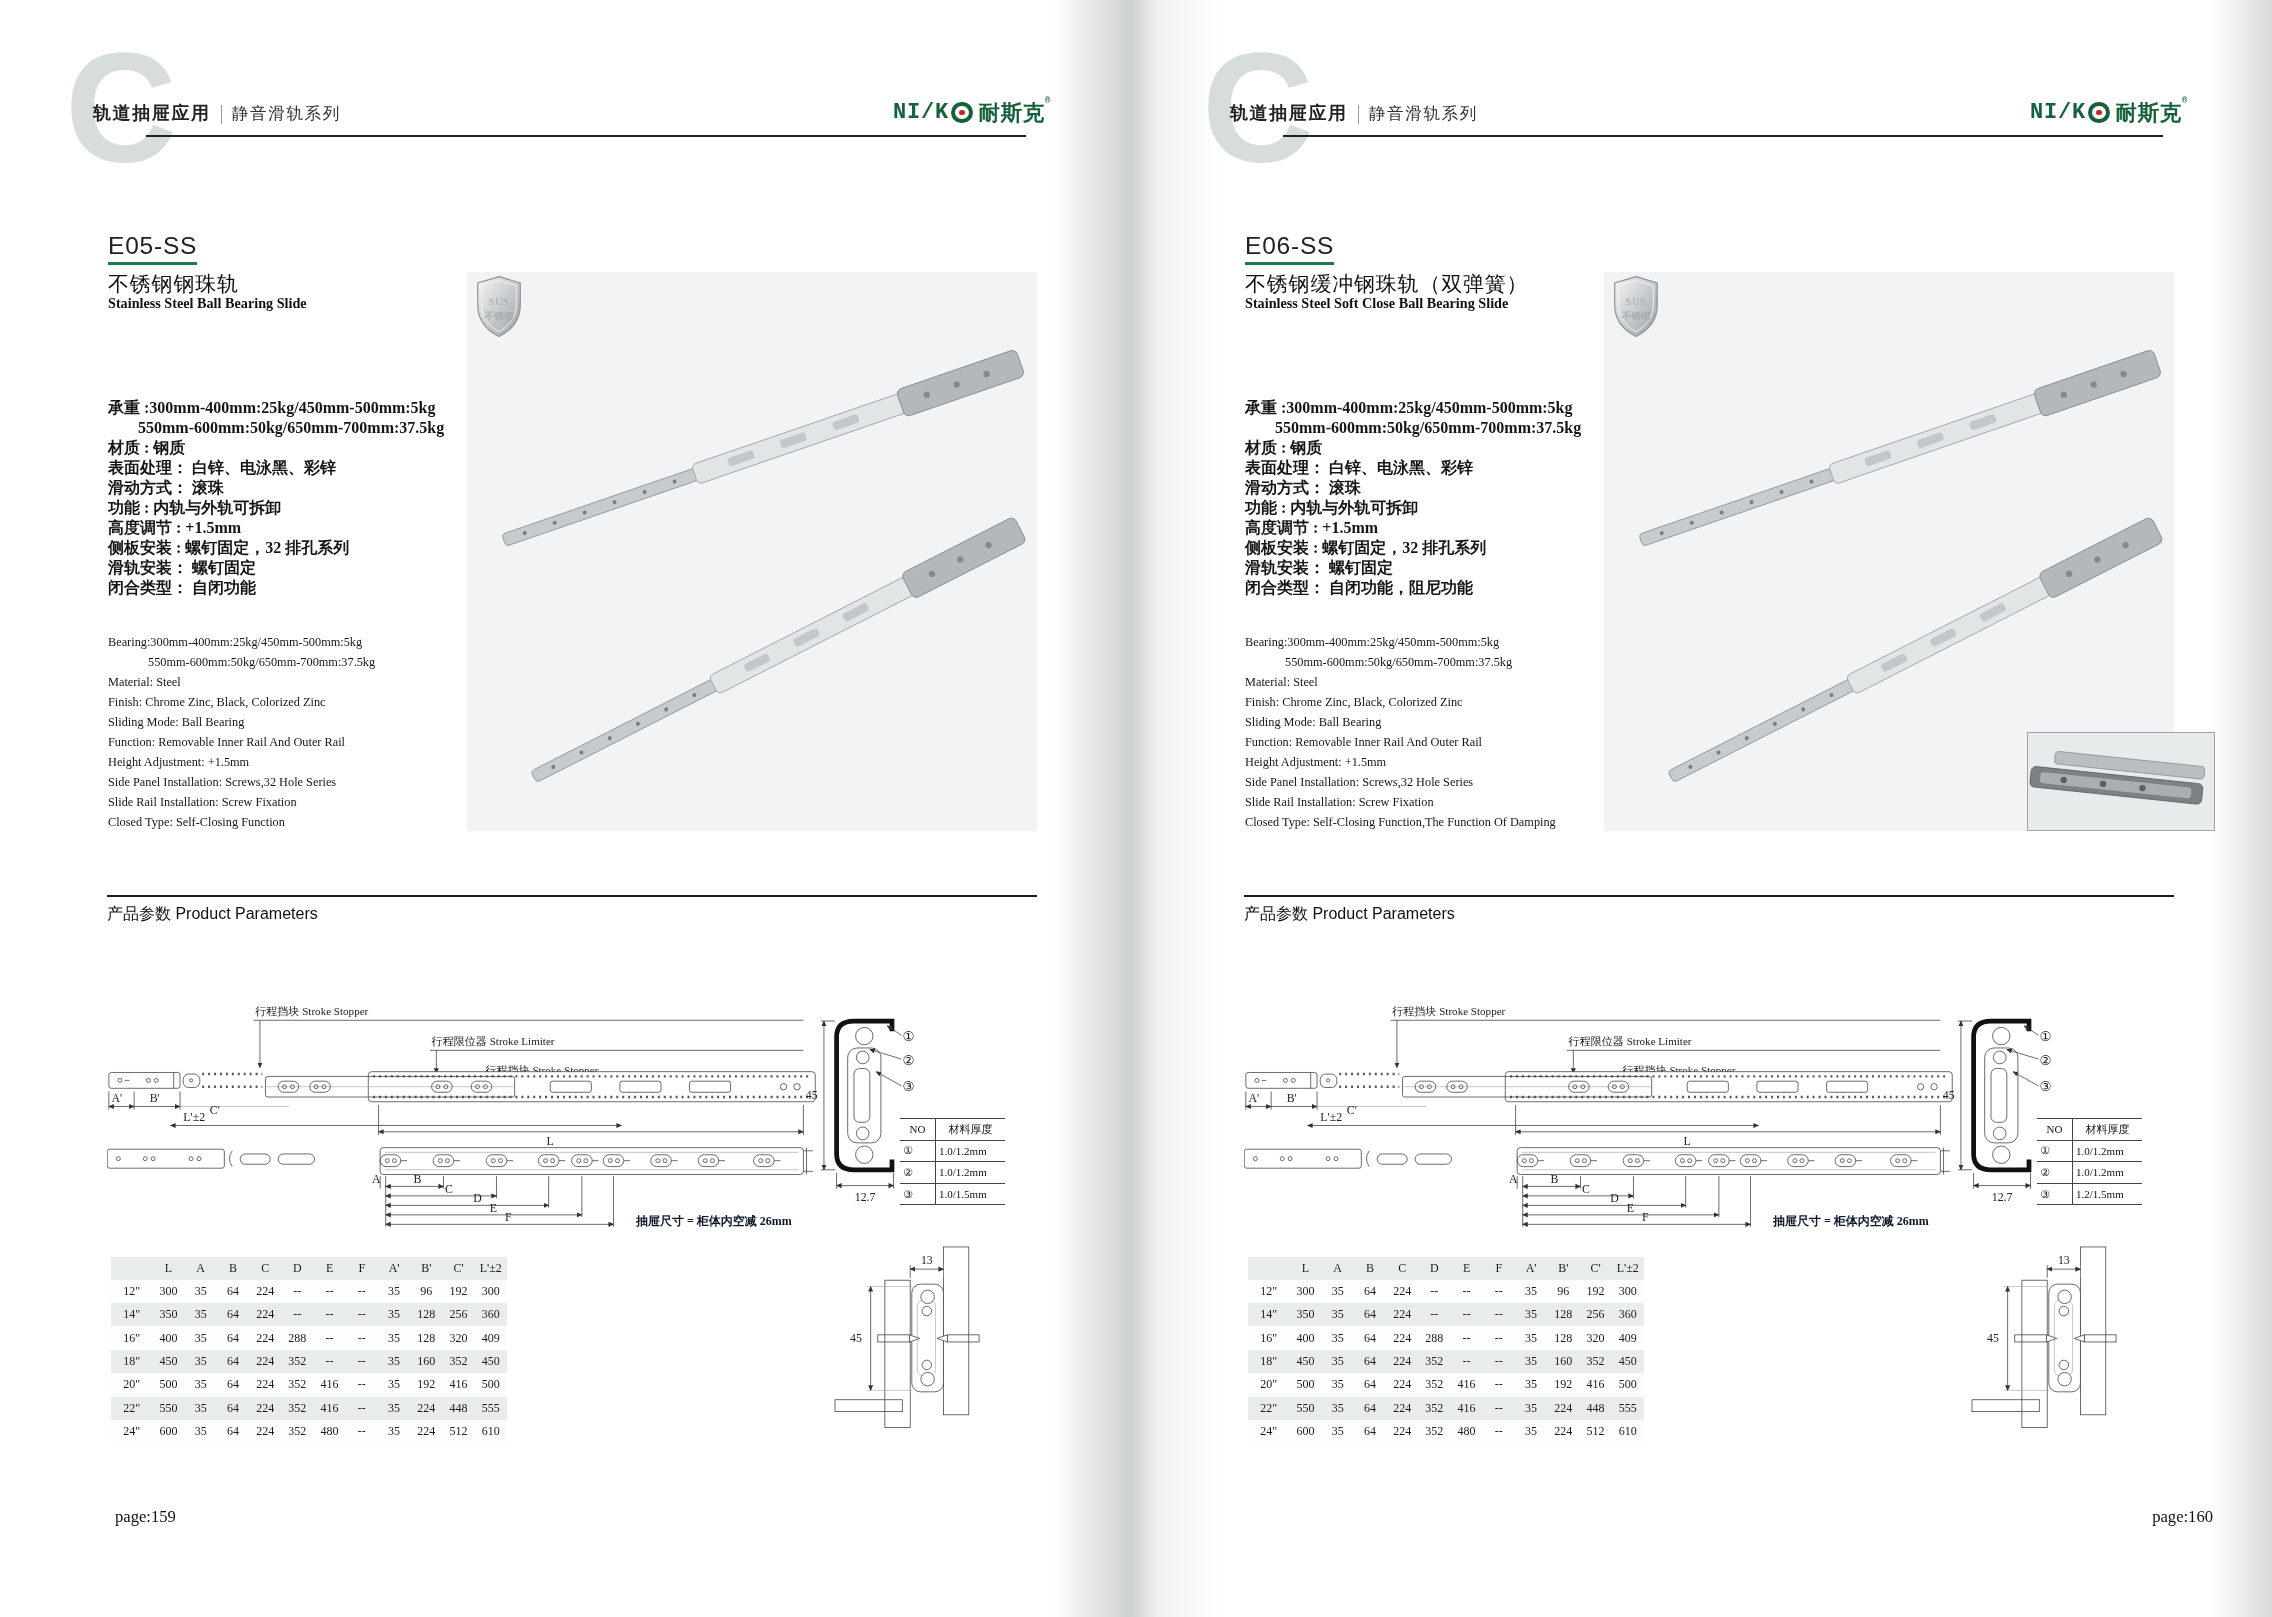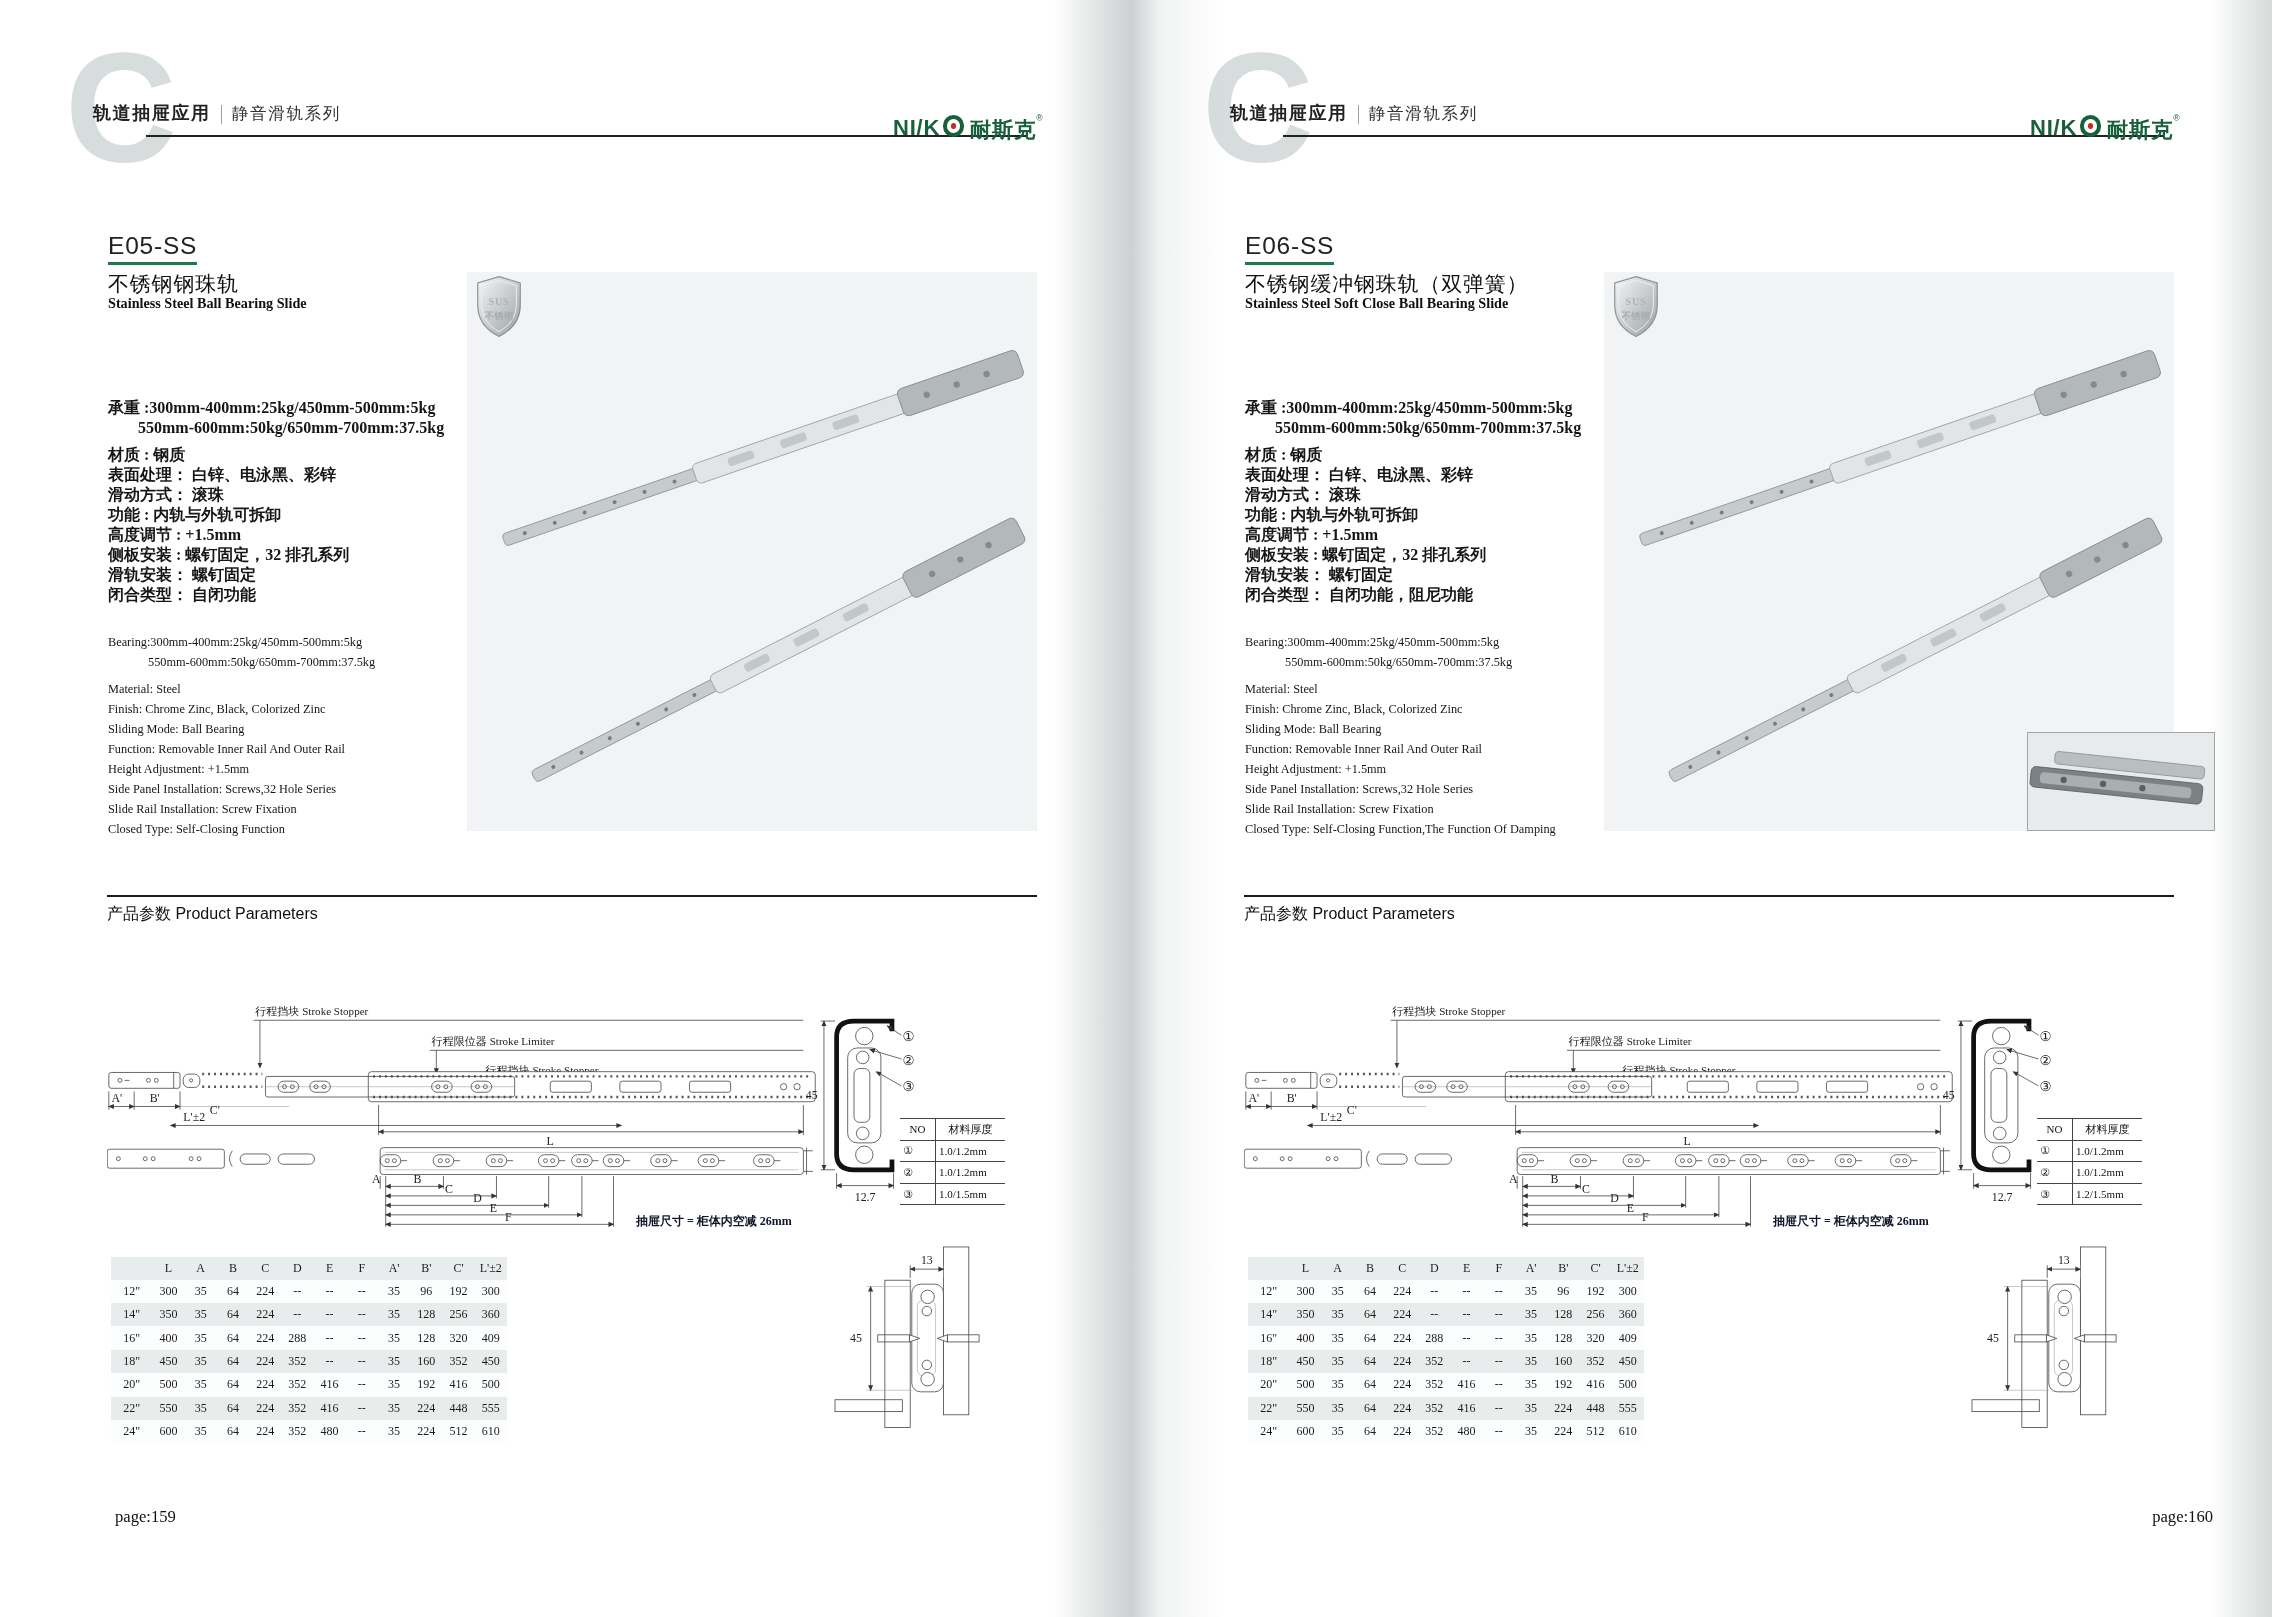--- a/index.html
+++ b/index.html
@@ -15,21 +15,21 @@
        background:linear-gradient(to right,rgba(130,140,140,0) 0%,rgba(130,140,140,.40) 46%,
        rgba(165,173,173,.48) 50%,rgba(190,197,197,.22) 62%,rgba(190,197,197,0) 100%);}
 
   
   .watermark{position:absolute;left:65px;top:30px;font-size:155px;line-height:1;font-weight:bold;color:#d7dcdc;}
   .page-header{position:absolute;left:93px;top:101px;display:flex;align-items:flex-end;gap:8px;}
   .ht-bold{font-size:18px;font-weight:bold;color:#222;letter-spacing:1.6px;}
   .ht-div{font-size:20px;color:#8a8a8a;font-weight:100;transform:scaleX(.5);}
   .ht-light{font-size:16.6px;color:#333;letter-spacing:1.6px;}
   .header-rule{position:absolute;left:146px;top:135px;width:880px;height:1.6px;background:#222;}
-  .logo{position:absolute;left:893px;top:115px;display:flex;}
+  .logo{position:absolute;left:893px;top:98px;display:flex;align-items:center;font-family:Liberation Mono, monospace;}
   .logo-latin{font-size:22px;font-weight:800;color:#17603c;letter-spacing:0.8px;}
   .logo-ring{width:13.5px;height:13.5px;border:4px solid #17603c;border-radius:50%;display:inline-flex;
        align-items:center;justify-content:center;margin:0 2.4px;}
   .logo-dot{width:5.5px;height:5.5px;background:#c8281e;border-radius:50%;}
   .logo-cn{font-size:21.4px;font-weight:bold;color:#17603c;margin-left:3.2px;letter-spacing:0.8px;}
   .logo-reg{font-size:8.7px;color:#17603c;align-self:flex-start;margin-top:-1.6px;}
 
   
   .model{position:absolute;left:108px;top:232px;font-size:24.5px;color:#222;letter-spacing:0.8px;}
   .model-underline{position:absolute;left:108px;top:262px;width:89px;height:3.2px;background:#1d7a4a;}
@@ -43,21 +43,21 @@
   .photo-inset{position:absolute;left:890px;top:732px;width:186px;height:97px;background:#e8ebec;
        border:0.8px solid #a0a6a8;}
 
   
   .specs{position:absolute;font-family:"Liberation Serif","DejaVu Serif",serif;color:#161616;width:372px;}
   .specs-cn{left:108px;top:398px;font-size:16px;font-weight:bold;}
   .specs-en{left:108px;top:632px;font-size:12.3px;}
   .load1,.load2{line-height:20px;}
   .specs-cn .load2{padding-left:30px;}
   .specs-en .load2{padding-left:40px;}
-  .spec-items{margin-top:7px;}
+  .spec-items{margin-top:0;}
   .spec-item{line-height:20px;}
 
   
   .params-rule{position:absolute;left:107px;top:895px;width:930px;height:2.4px;background:#1a1a1a;}
   .params-heading{position:absolute;left:107px;top:904px;font-size:16px;color:#111;font-weight:500;}
 
   .diagram{position:absolute;left:107px;top:991px;width:930px;height:265px;}
   .diagram-svg{position:absolute;inset:0;width:100%;height:100%;}
   .no-table{position:absolute;left:793px;top:127px;width:105px;border-collapse:collapse;
        font-family:"Liberation Serif","DejaVu Serif",serif;font-size:11px;color:#111;}

